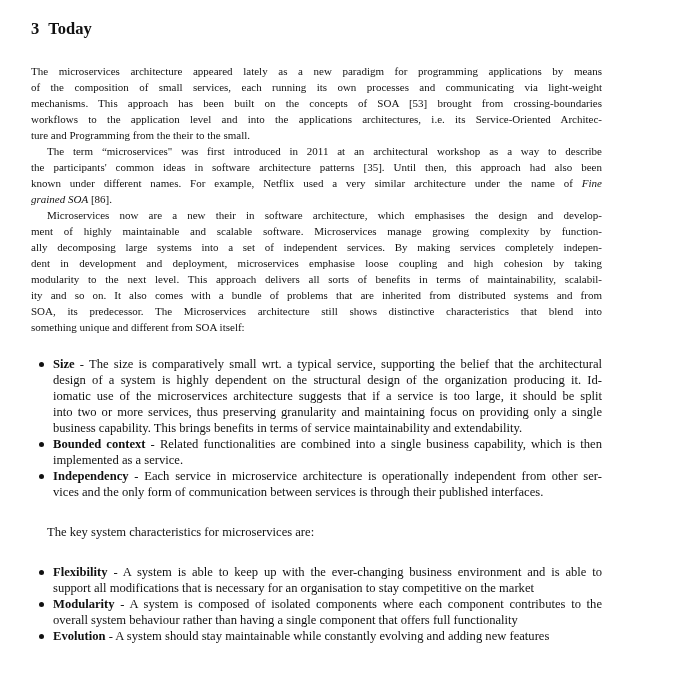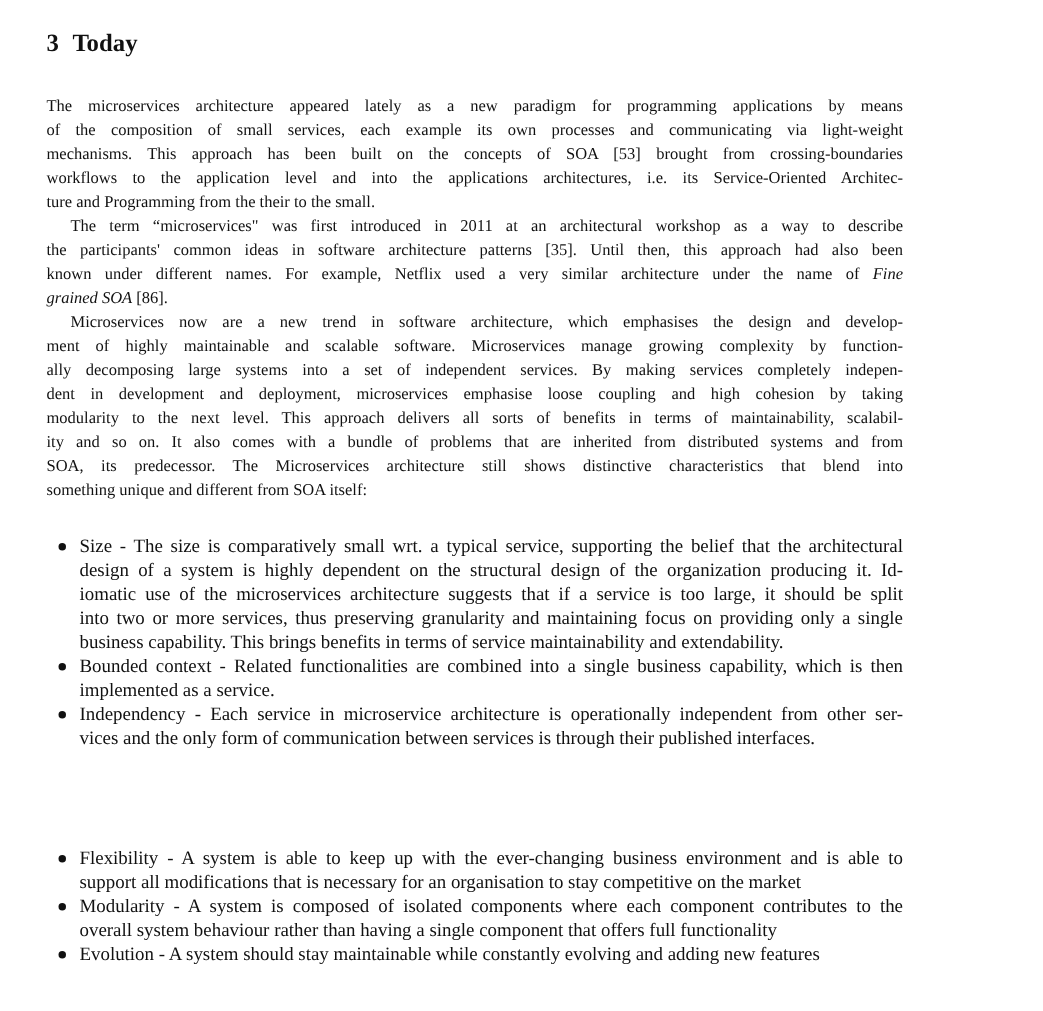--- a/index.html
+++ b/index.html
@@ -10,49 +10,49 @@
   h1 .num { margin-right:9px; }
   .line { position:absolute; left:31px; width:571px; font-size:11px; line-height:16px; white-space:nowrap;
           text-align:justify; text-align-last:justify; }
   .line.last { text-align-last:left; }
   .line.indent { left:47px; width:555px; }
   .bl { position:absolute; left:53px; width:549px; font-size:12.6px; line-height:16px; white-space:nowrap;
         text-align:justify; text-align-last:justify; }
   .bl.last { text-align-last:left; }
   .dot { position:absolute; left:39px; width:5px; height:5px; border-radius:50%; background:#111; }
   .intro { position:absolute; left:47px; font-size:12.6px; line-height:16px; white-space:nowrap; }
-  b { font-weight:normal; }
+  b { font-weight:bold; }
   i { font-style:italic; }
 </style>
 </head>
 <body>
 
 <div class="page">
 
   <h1>
     <span class="num">3</span><span>Today</span>
   </h1>
 
   <div>
     <div class="line" style="top:63px">The microservices architecture appeared lately as a new paradigm for programming applications by means</div>
-    <div class="line" style="top:79px">of the composition of small services, each example its own processes and communicating via light-weight</div>
+    <div class="line" style="top:79px">of the composition of small services, each running its own processes and communicating via light-weight</div>
     <div class="line" style="top:95px">mechanisms. This approach has been built on the concepts of SOA [53] brought from crossing-boundaries</div>
     <div class="line" style="top:111px">workflows to the application level and into the applications architectures, i.e. its Service-Oriented Architec-</div>
     <div class="line last" style="top:127px">ture and Programming from the their to the small.</div>
   </div>
 
   <div>
     <div class="line indent" style="top:143px">The term “microservices" was first introduced in 2011 at an architectural workshop as a way to describe</div>
     <div class="line" style="top:159px">the participants' common ideas in software architecture patterns [35]. Until then, this approach had also been</div>
     <div class="line" style="top:175px"><span>known under different names. For example, Netflix used a very similar architecture under the name of</span> <i>Fine</i></div>
     <div class="line last" style="top:191px"><i>grained SOA</i> <span>[86].</span></div>
   </div>
 
   <div>
-    <div class="line indent" style="top:207px">Microservices now are a new trend in software architecture, which emphasises the design and develop-</div>
+    <div class="line indent" style="top:207px">Microservices now are a new their in software architecture, which emphasises the design and develop-</div>
     <div class="line" style="top:223px">ment of highly maintainable and scalable software. Microservices manage growing complexity by function-</div>
     <div class="line" style="top:239px">ally decomposing large systems into a set of independent services. By making services completely indepen-</div>
     <div class="line" style="top:255px">dent in development and deployment, microservices emphasise loose coupling and high cohesion by taking</div>
     <div class="line" style="top:271px">modularity to the next level. This approach delivers all sorts of benefits in terms of maintainability, scalabil-</div>
     <div class="line" style="top:287px">ity and so on. It also comes with a bundle of problems that are inherited from distributed systems and from</div>
     <div class="line" style="top:303px">SOA, its predecessor. The Microservices architecture still shows distinctive characteristics that blend into</div>
     <div class="line last" style="top:319px">something unique and different from SOA itself:</div>
   </div>
 
   <div>
@@ -69,20 +69,21 @@
       <div class="bl" style="top:436px"><b>Bounded context</b><span> - Related functionalities are combined into a single business capability, which is then</span></div>
       <div class="bl last" style="top:452px">implemented as a service.</div>
     </div>
     <div>
       <span class="dot" style="top:474px"></span>
       <div class="bl" style="top:468px"><b>Independency</b><span> - Each service in microservice architecture is operationally independent from other ser-</span></div>
       <div class="bl last" style="top:484px">vices and the only form of communication between services is through their published interfaces.</div>
     </div>
   </div>
 
+  <div class="intro" style="top:524px">The key system characteristics for microservices are:</div>
 
   <div>
     <div>
       <span class="dot" style="top:570px"></span>
       <div class="bl" style="top:564px"><b>Flexibility</b><span> - A system is able to keep up with the ever-changing business environment and is able to</span></div>
       <div class="bl last" style="top:580px">support all modifications that is necessary for an organisation to stay competitive on the market</div>
     </div>
     <div>
       <span class="dot" style="top:602px"></span>
       <div class="bl" style="top:596px"><b>Modularity</b><span> - A system is composed of isolated components where each component contributes to the</span></div>

